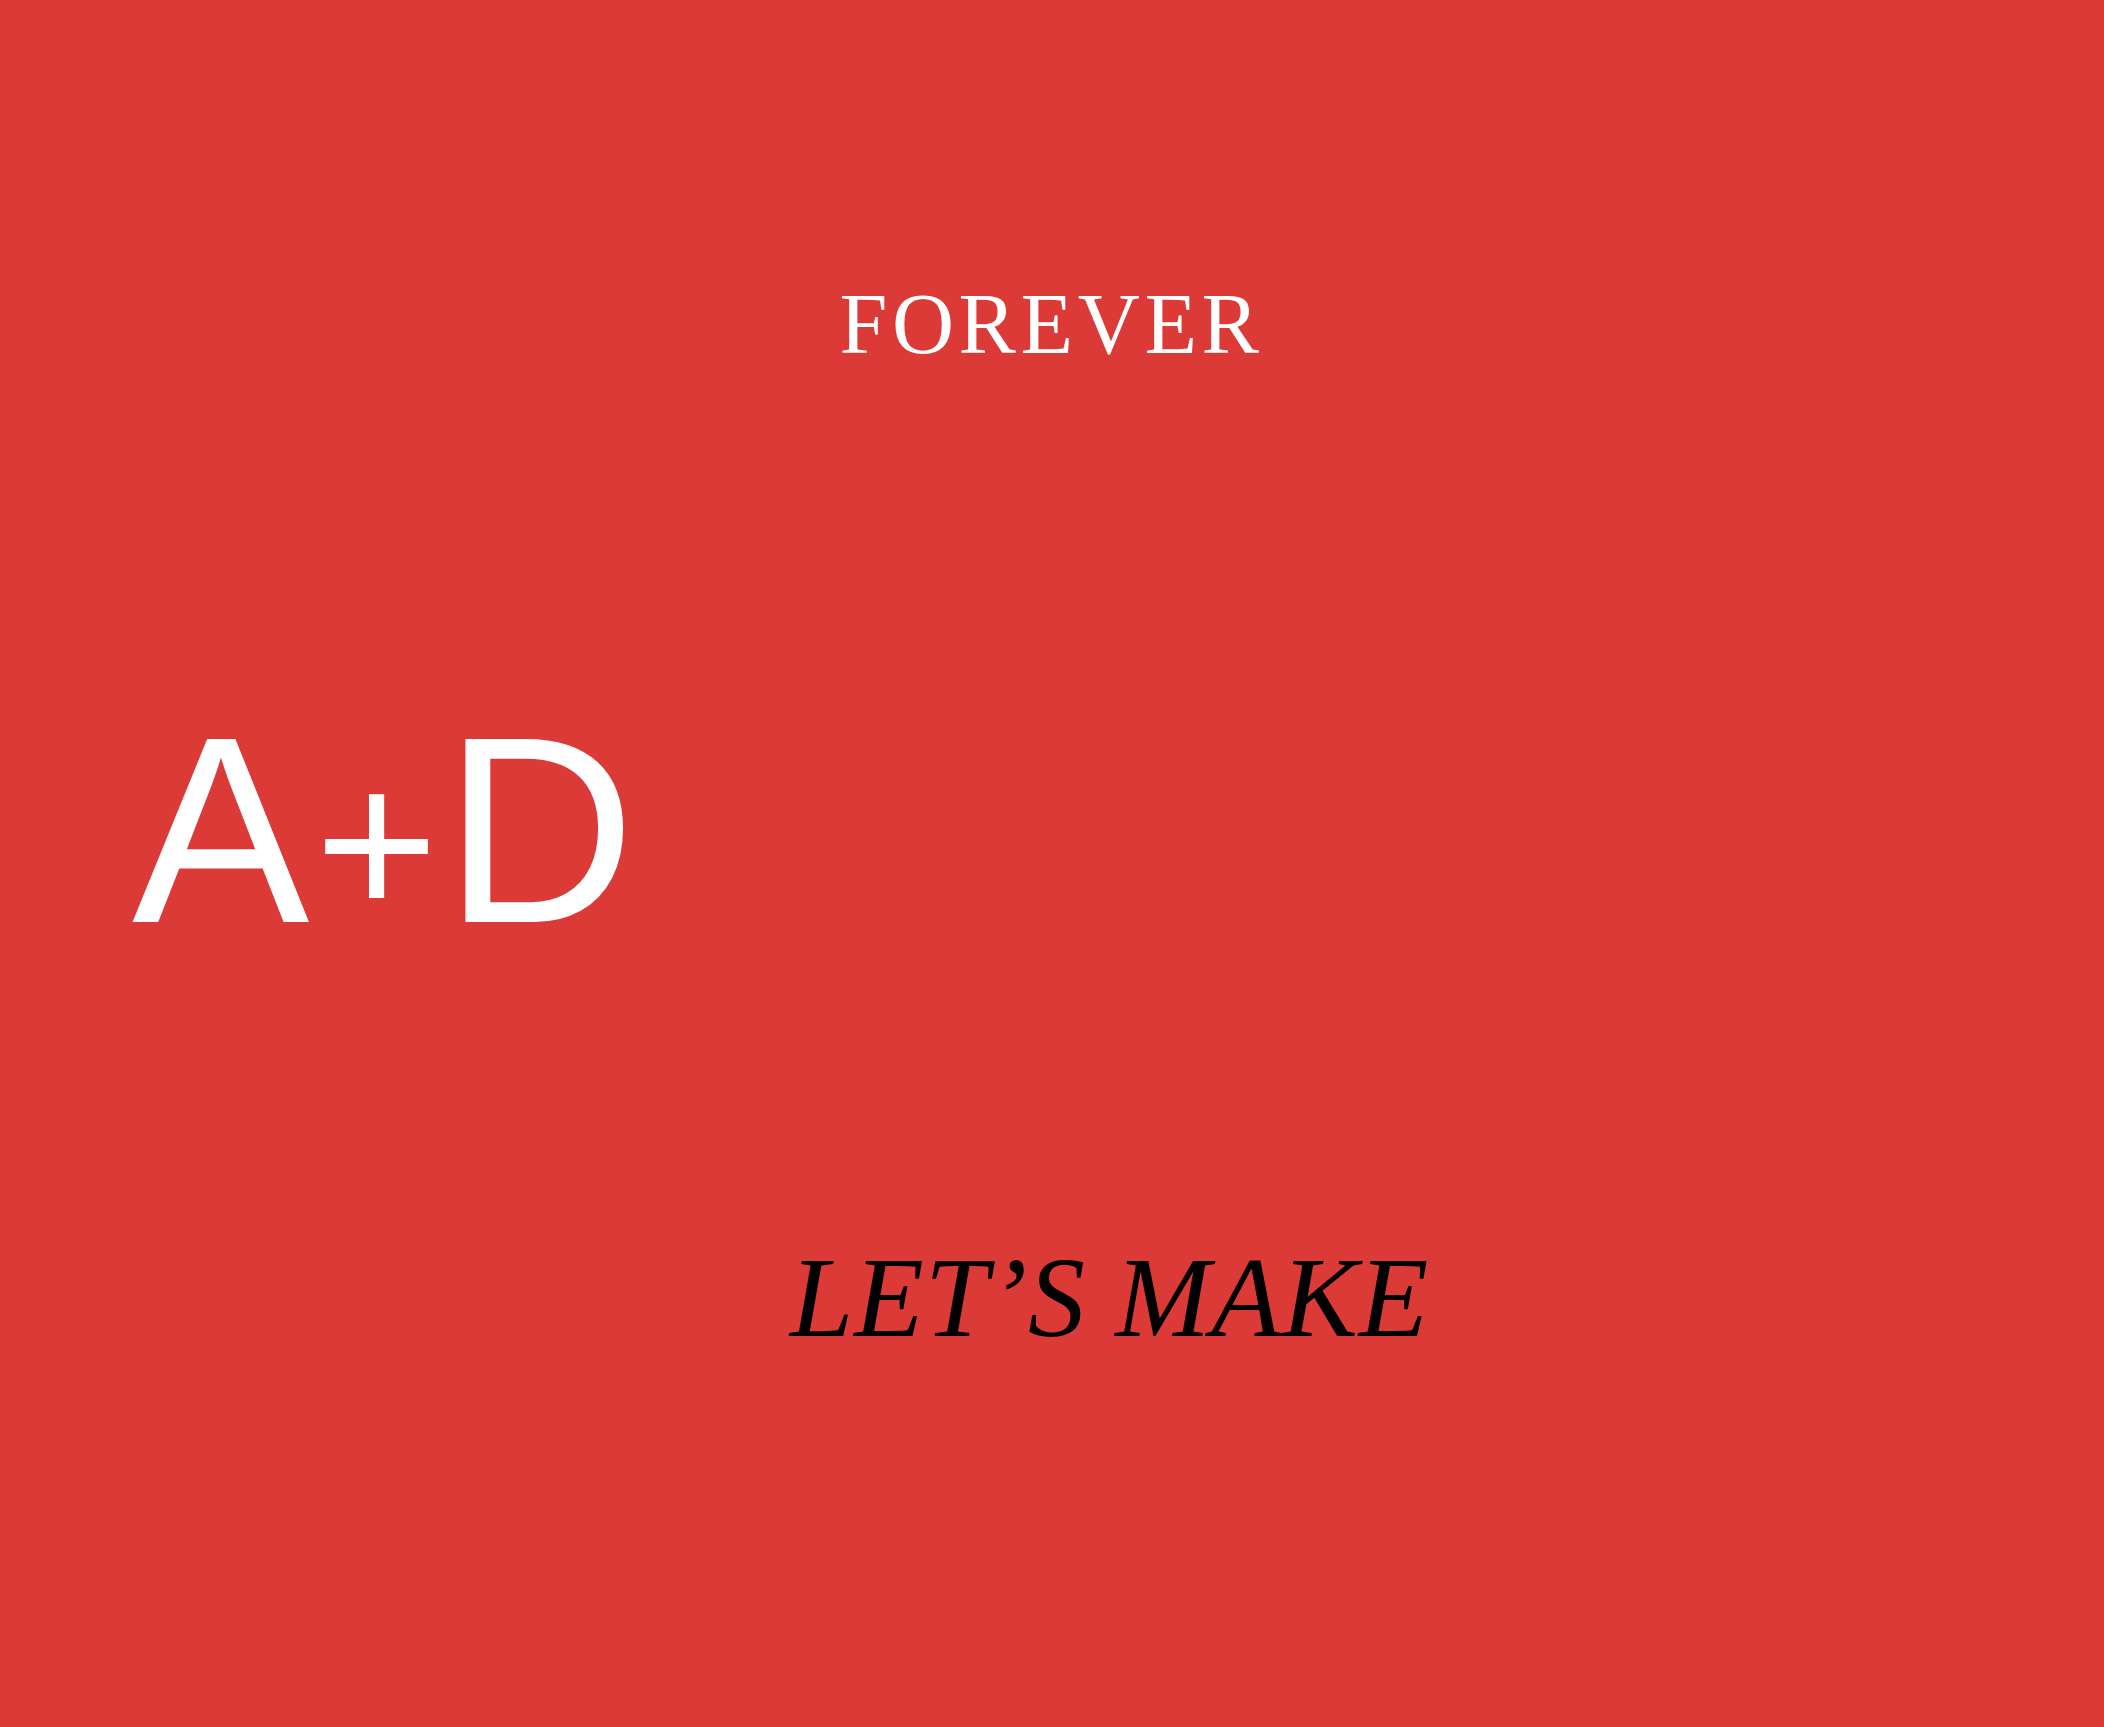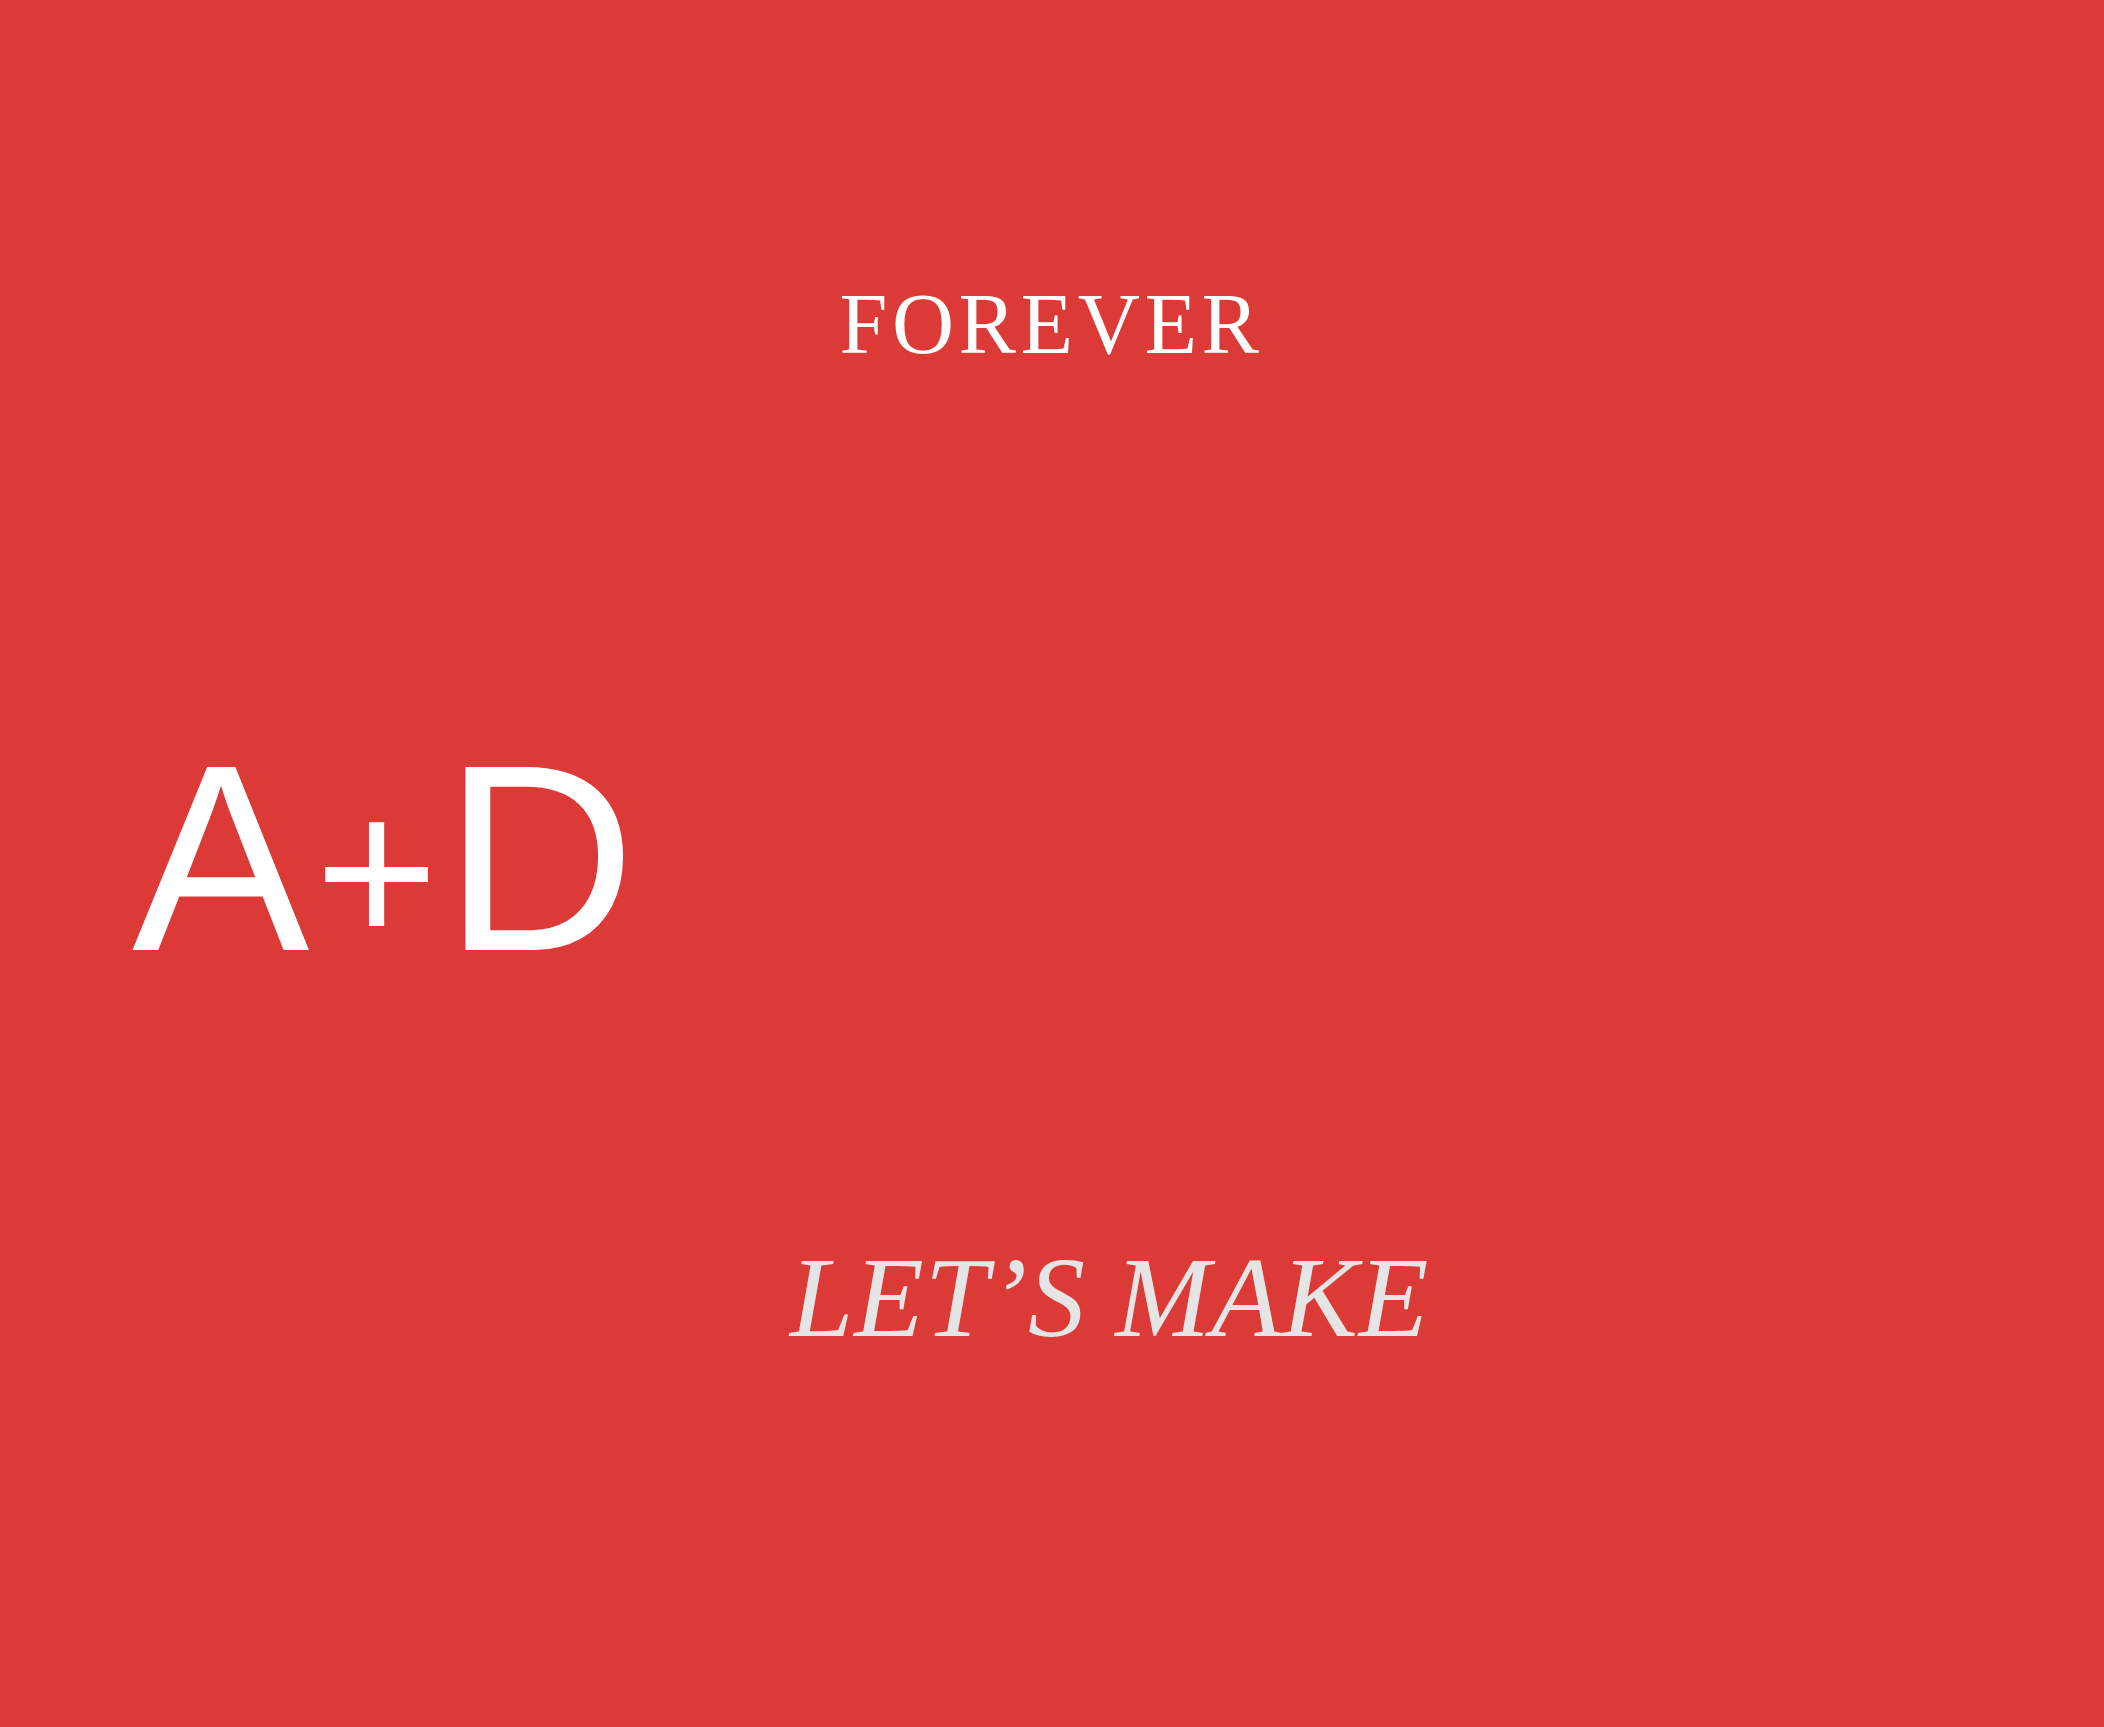--- a/index.html
+++ b/index.html
@@ -37,21 +37,21 @@
   .headline .hl-line {
     display: block;
   }
   .headline .hl-line-1 { letter-spacing: 4.6px; }
   .headline .hl-line-2 { letter-spacing: 3.7px; }
 
   
   .monogram {
     position: absolute;
     left: 132px;
-    top: 725px;
+    top: 697px;
     color: #FFFFFF;
     font-family: "Liberation Sans", sans-serif;
     font-weight: 300;
     font-size: 266px;
     line-height: 266px;
     letter-spacing: 0px;
     white-space: nowrap;
     transform: scaleY(1.0);
   }
   .monogram .mono-a,
@@ -94,18 +94,18 @@
 <div class="poster" style="background: rgb(220, 58, 55);">
 
   <div class="headline" style="color: rgb(255, 255, 255);">
     <span class="hl-line hl-line-1">FOREVER</span>
   </div>
 
   <div class="monogram" style="color: rgb(255, 255, 255);">
     <span class="mono-a">A</span><span class="mono-plus">+</span><span class="mono-d">D</span>
   </div>
 
-  <div class="tagline" style="color: #e5e5e5;">
+  <div class="tagline" style="color: #000000;">
     <span class="tg-line">LET’S MAKE</span>
   </div>
 
 </div>
 
 
 </body></html>

